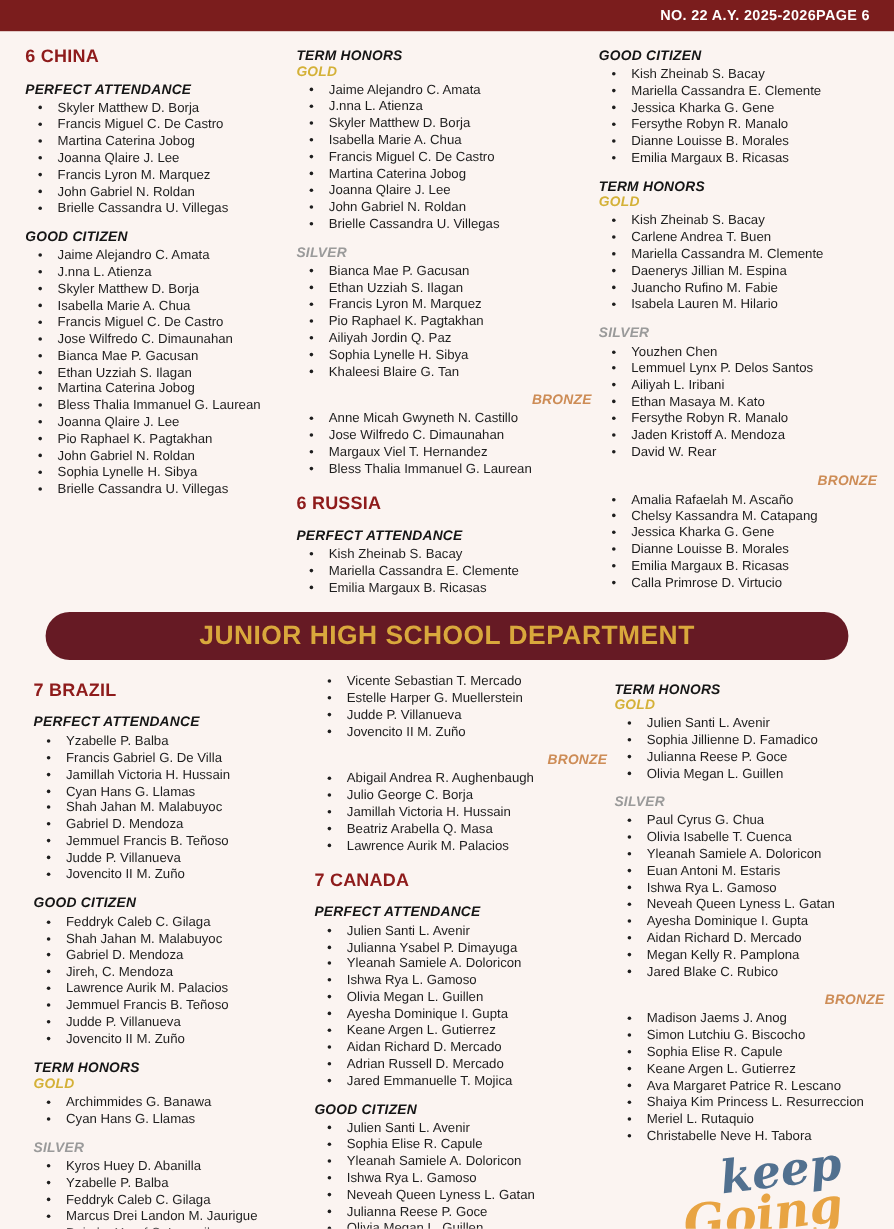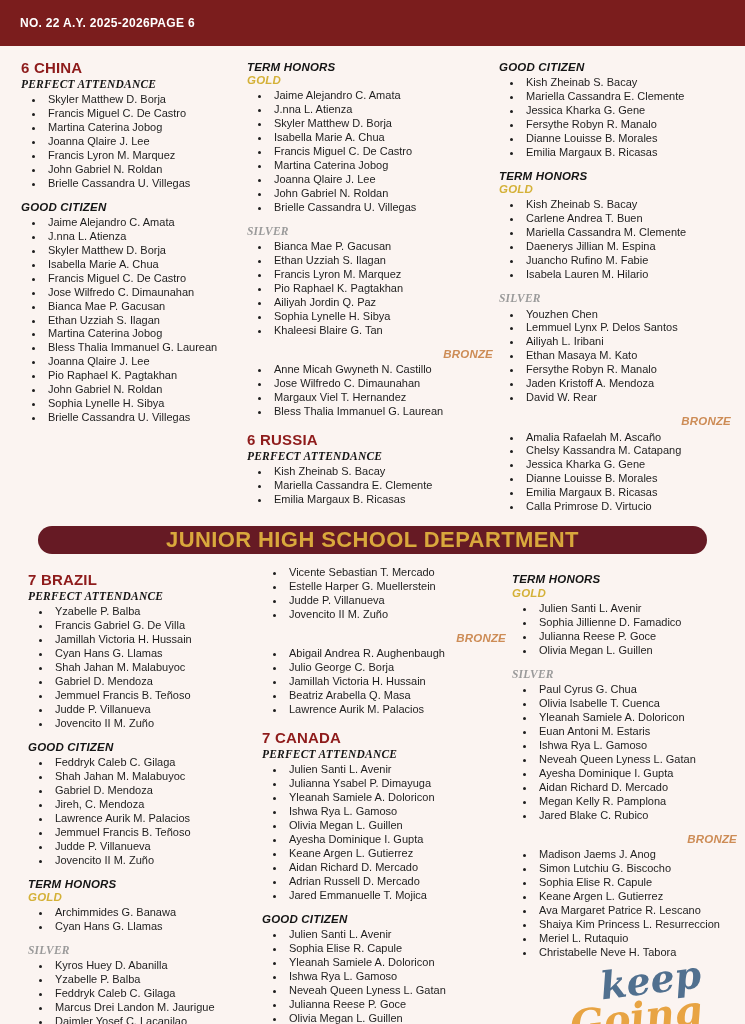--- a/index.html
+++ b/index.html
@@ -3,50 +3,50 @@
 <meta charset="utf-8">
 <style>
   html,body{margin:0;padding:0;}
   body{
     width:745px;height:1024px;overflow:hidden;
     background:var(--page_bg,#fbf4f1);
     font-family:"Liberation Sans",sans-serif;
     color:var(--text,#1e1e1e);
   }
   .topbar{
-    height:46px;background:var(--maroon,#7b1d1d);color:#fff;
-    display:flex;justify-content:flex-start;align-items:center;
+    height:26px;background:var(--maroon,#7b1d1d);color:#fff;
+    display:flex;justify-content:flex-end;align-items:center;
     padding:0 20px;font-weight:bold;font-size:12px;letter-spacing:.3px;
   }
   .columns{display:grid;padding:6px 8px 0 22px;}
   .columns.top{grid-template-columns:226px 252px auto;min-height:458px;padding-left:21px;}
   .columns.bottom{grid-template-columns:234px 250px auto;padding-left:28px;padding-top:2px;}
   .col{padding-right:6px;}
   .class-title{
     color:var(--class_red,#8e1b1b);font-size:15px;font-weight:800;
     margin-top:14px;line-height:1.1;letter-spacing:.2px;
   }
   .class-title:first-child{margin-top:8px;}
   .group-heading{
     font-size:11.5px;font-weight:bold;font-style:italic;
     margin-top:11px;color:#151515;letter-spacing:.2px;line-height:1.15;
   }
   .group-heading:first-child{margin-top:9px;}
-  .class-title + .group-heading{margin-top:1px;font-family:Liberation Serif, serif;}
+  .class-title + .group-heading{margin-top:12px;}
   .group-heading.gold{color:var(--gold,#d8b33a);margin-top:0;}
-  .group-heading.silver{color:var(--silver,#9a9a9a);font-family:Liberation Serif, serif;}
+  .group-heading.silver{color:var(--silver,#9a9a9a);}
   .group-heading.bronze{color:var(--bronze,#cd8c56);text-align:right;}
   ul.name-list{margin:2px 0 0 0;padding-left:24px;}
   ul.name-list li{
     font-size:11px;line-height:1.18;color:#1e1e1e;
     padding-left:3px;margin:0 0 1px 0;
   }
   .banner{
     margin:12px 38px 8px 38px;background:var(--banner_bg,#661a24);
-    border-radius:22px;height:28px;display:flex;align-items:center;justify-content:center;
+    border-radius:22px;height:40px;display:flex;align-items:center;justify-content:center;
   }
   .banner-text{
     color:var(--banner_gold,#d9a83c);font-weight:800;font-size:22px;letter-spacing:.4px;
   }
   .keep-going{
     transform:rotate(-7deg);
     font-family:"DejaVu Serif",serif;font-style:italic;font-weight:bold;
     width:180px;margin:6px 0 0 45px;text-align:center;
   }
   .keep-going .kg1{color:var(--kg_blue,#51708f);font-size:38px;line-height:.85;margin-left:12px;}

